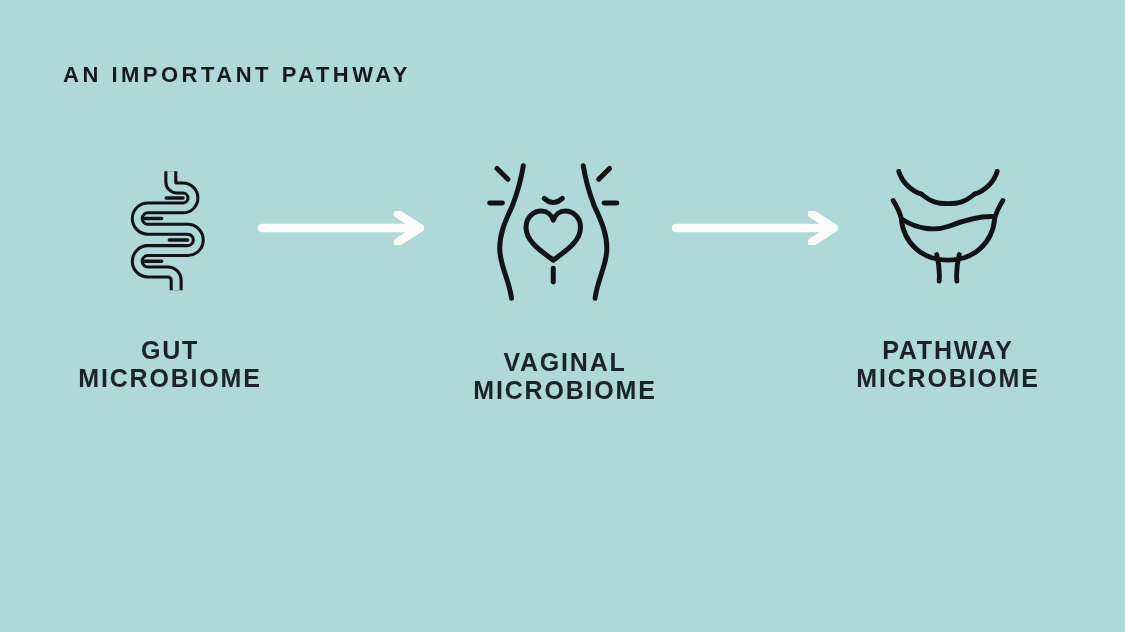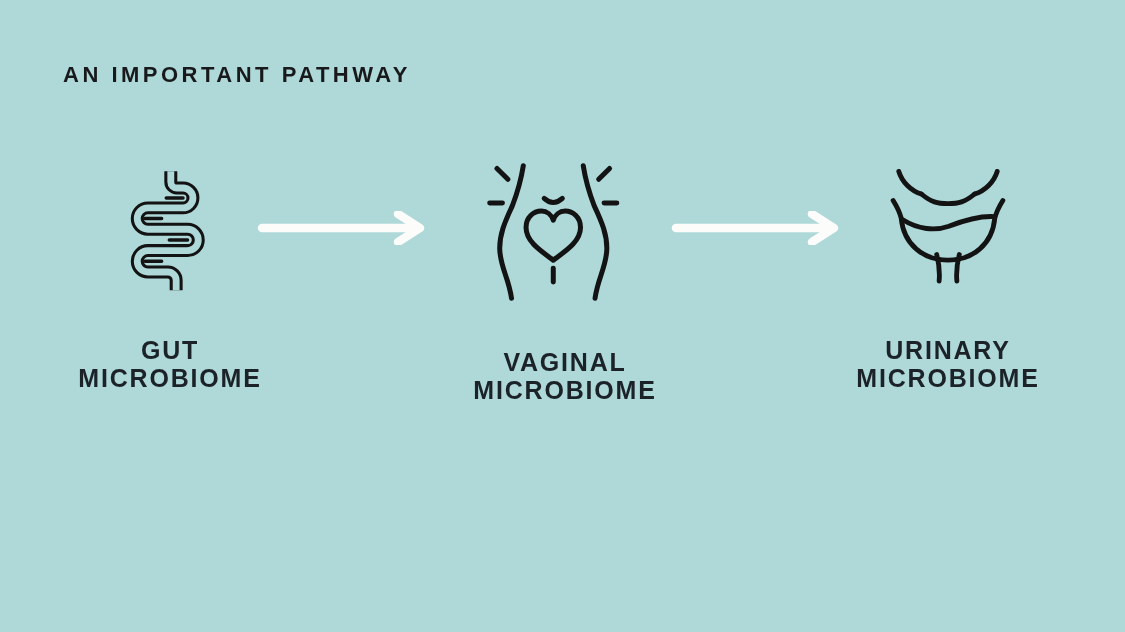--- a/index.html
+++ b/index.html
@@ -107,17 +107,17 @@
         <path d="M59 106 C62 118 63 128 62 139"></path>
         <path d="M87 106 C84 118 83 128 84 139"></path>
       </g>
     </svg>
   </div>
 
   <div class="node-label label-gut">GUT
 MICROBIOME</div>
   <div class="node-label label-vaginal">VAGINAL
 MICROBIOME</div>
-  <div class="node-label label-urinary">URINARY
+  <div class="node-label label-urinary">PATHWAY
 MICROBIOME</div>
 
 
 </div>
 
 </body></html>

